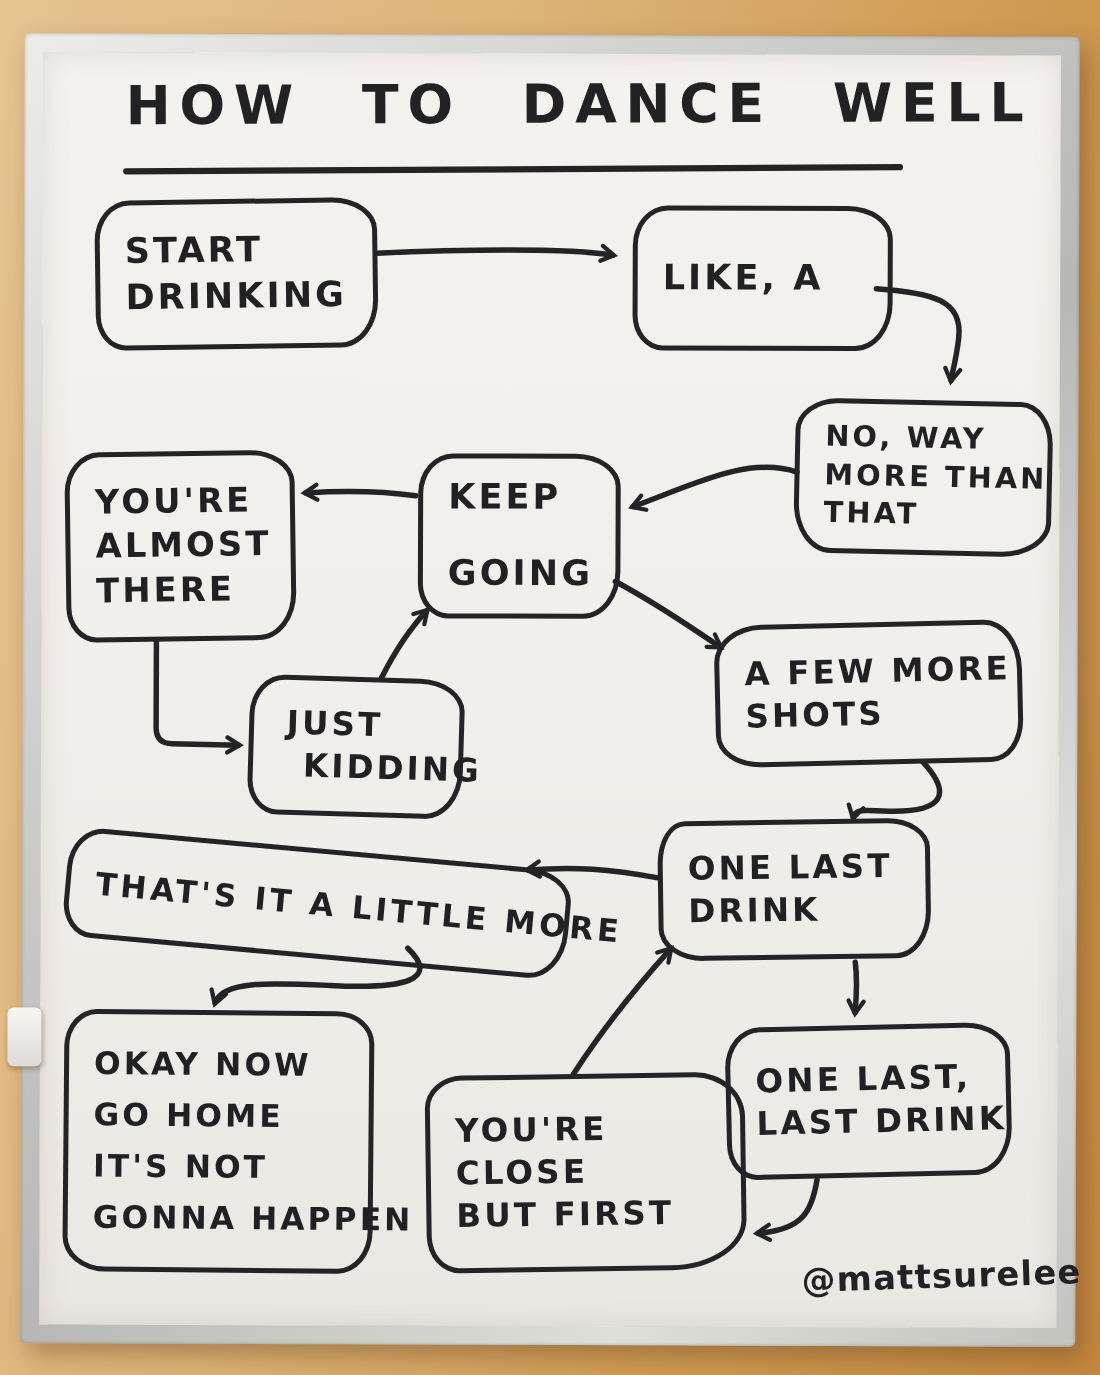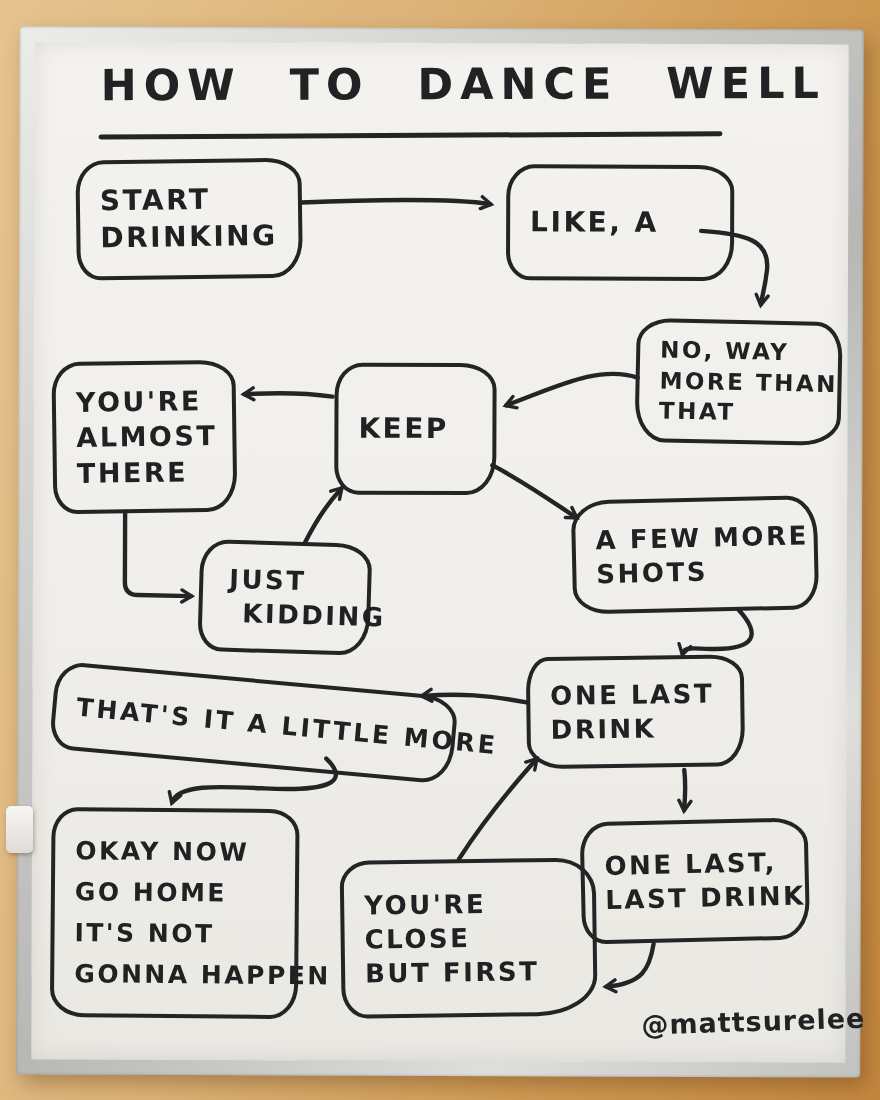--- a/index.html
+++ b/index.html
@@ -48,21 +48,21 @@
   }
   .node span { display:block; white-space:nowrap; }
   .edges-svg { position:absolute; inset:0; width:100%; height:100%; pointer-events:none; }
   .signature {
     position:absolute; left:610px; top:962px;
     font-size:27px; font-weight:700; color:#222224;
     letter-spacing:1px; transform:rotate(-2deg);
   }
   
   .n-start  { left:42px;  top:117px; width:226px; height:120px; font-size:28px; transform:rotate(-1deg); }
-  .n-like   { left:472px; top:121px; width:228px; height:116px; font-size:28px; }
+  .n-like   { left:472px; top:121px; width:208px; height:116px; font-size:28px; }
   .n-noway  { left:602px; top:276px; width:206px; height:124px; font-size:23px; transform:rotate(1deg); border-radius:34px 26px 40px 30px / 26px 34px 28px 40px; }
   .n-keep   { left:301px; top:320px; width:162px; height:132px; font-size:28px;gap:24px; }
   .n-almost { left:19px;  top:319px; width:184px; height:152px; font-size:27px; transform:rotate(-1deg); }
   .n-just   { left:166px; top:499px; width:172px; height:112px; font-size:26px; transform:rotate(1.5deg); padding-left:26px; }
   .n-shots  { left:539px; top:454px; width:246px; height:114px; font-size:26px; transform:rotate(-1.5deg); border-radius:38px 30px 26px 36px / 30px 40px 34px 26px; }
   .n-thatsit{ left:24px;  top:619px; width:404px; height:88px; font-size:25px; transform:rotate(5deg); transform-origin:left top; letter-spacing:3px; }
   .n-onelast{ left:494px; top:612px; width:218px; height:112px; font-size:26px; transform:rotate(-1deg); border-radius:22px 34px 28px 36px / 34px 24px 38px 26px; }
   .n-lastlast{ left:549px; top:776px; width:228px; height:122px; font-size:26px; transform:rotate(-1.5deg); }
   .n-close  { left:309px; top:816px; width:256px; height:158px; font-size:26px; transform:rotate(-1deg); border-radius:30px 40px 60px 26px / 26px 36px 40px 30px; }
   .n-gohome { left:19px;  top:766px; width:248px; height:210px; font-size:25px; transform:rotate(0.3deg); line-height:1.65; border-radius:26px 30px 28px 34px / 30px 26px 34px 28px; }
@@ -109,20 +109,21 @@
     </div>
 
     <div class="node n-noway">
       <span>NO, WAY</span>
       <span>MORE THAN</span>
       <span>THAT</span>
     </div>
 
     <div class="node n-keep">
       <span>KEEP</span>
+      <span>GOING</span>
     </div>
 
     <div class="node n-almost">
       <span>YOU'RE</span>
       <span>ALMOST</span>
       <span>THERE</span>
     </div>
 
     <div class="node n-just">
       <span>JUST</span>

